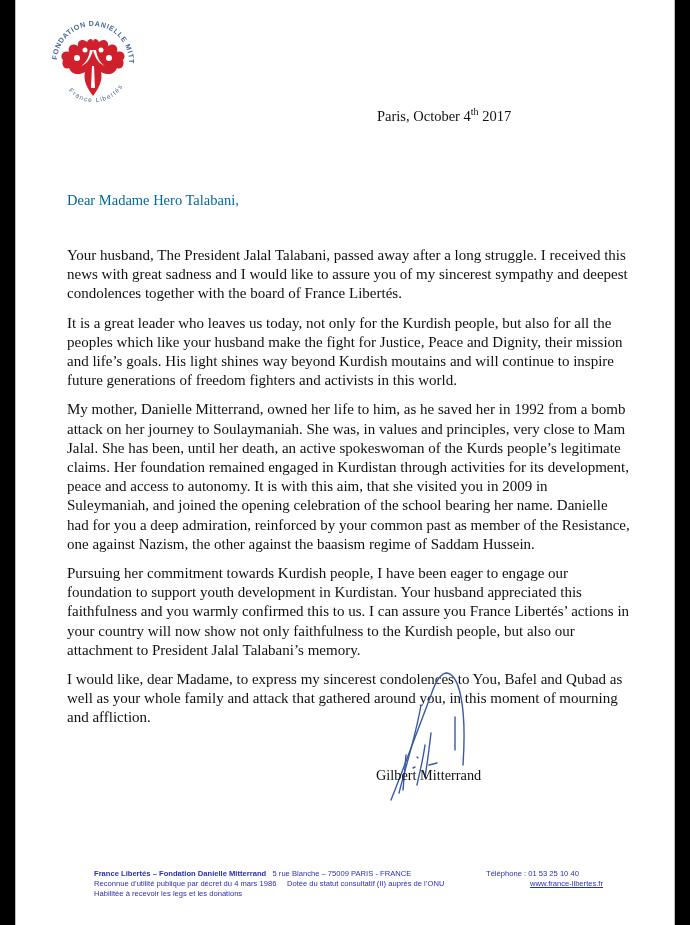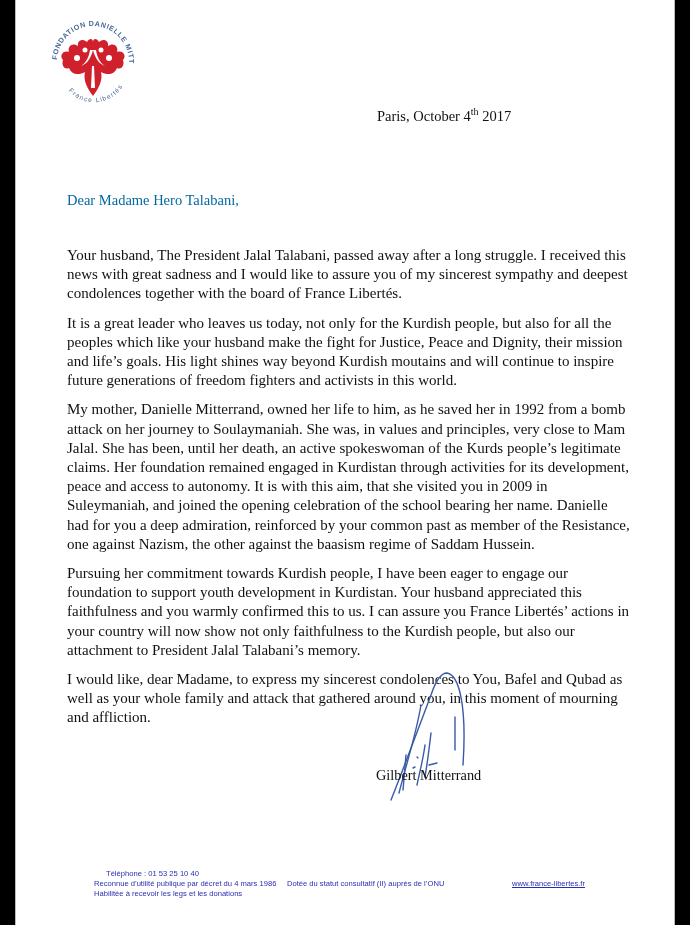--- a/index.html
+++ b/index.html
@@ -89,24 +89,25 @@
       <path d="M48 100 L56 98"></path>
       <path d="M36 92 L37 93"></path>
       <path d="M32 103 L34 102"></path>
     </g>
   </svg>
 
   <div class="signer">Gilbert Mitterrand</div>
 
   <div class="footer">
     <div class="row">
+      <div class="f-left"><span class="b">France Libertés – Fondation Danielle Mitterrand</span>&nbsp;&nbsp;&nbsp;<span>5 rue Blanche – 75009 PARIS  - FRANCE</span></div>
       <div class="f-right">Téléphone : 01 53 25 10 40</div>
     </div>
     <div class="row">
       <div class="f-left"><span>Reconnue d’utilité publique par décret du 4 mars 1986</span>&nbsp;&nbsp;&nbsp;&nbsp;&nbsp;<span>Dotée du statut consultatif (II) auprès de l’ONU</span></div>
-      <div class="f-right" style="margin-left:38px"><a>www.france-libertes.fr</a></div>
+      <div class="f-right" style="margin-left:56px"><a>www.france-libertes.fr</a></div>
     </div>
     <div class="row">
       <div>Habilitée à recevoir les legs et les donations</div>
     </div>
   </div>
 
 </div>
 
 </body></html>

